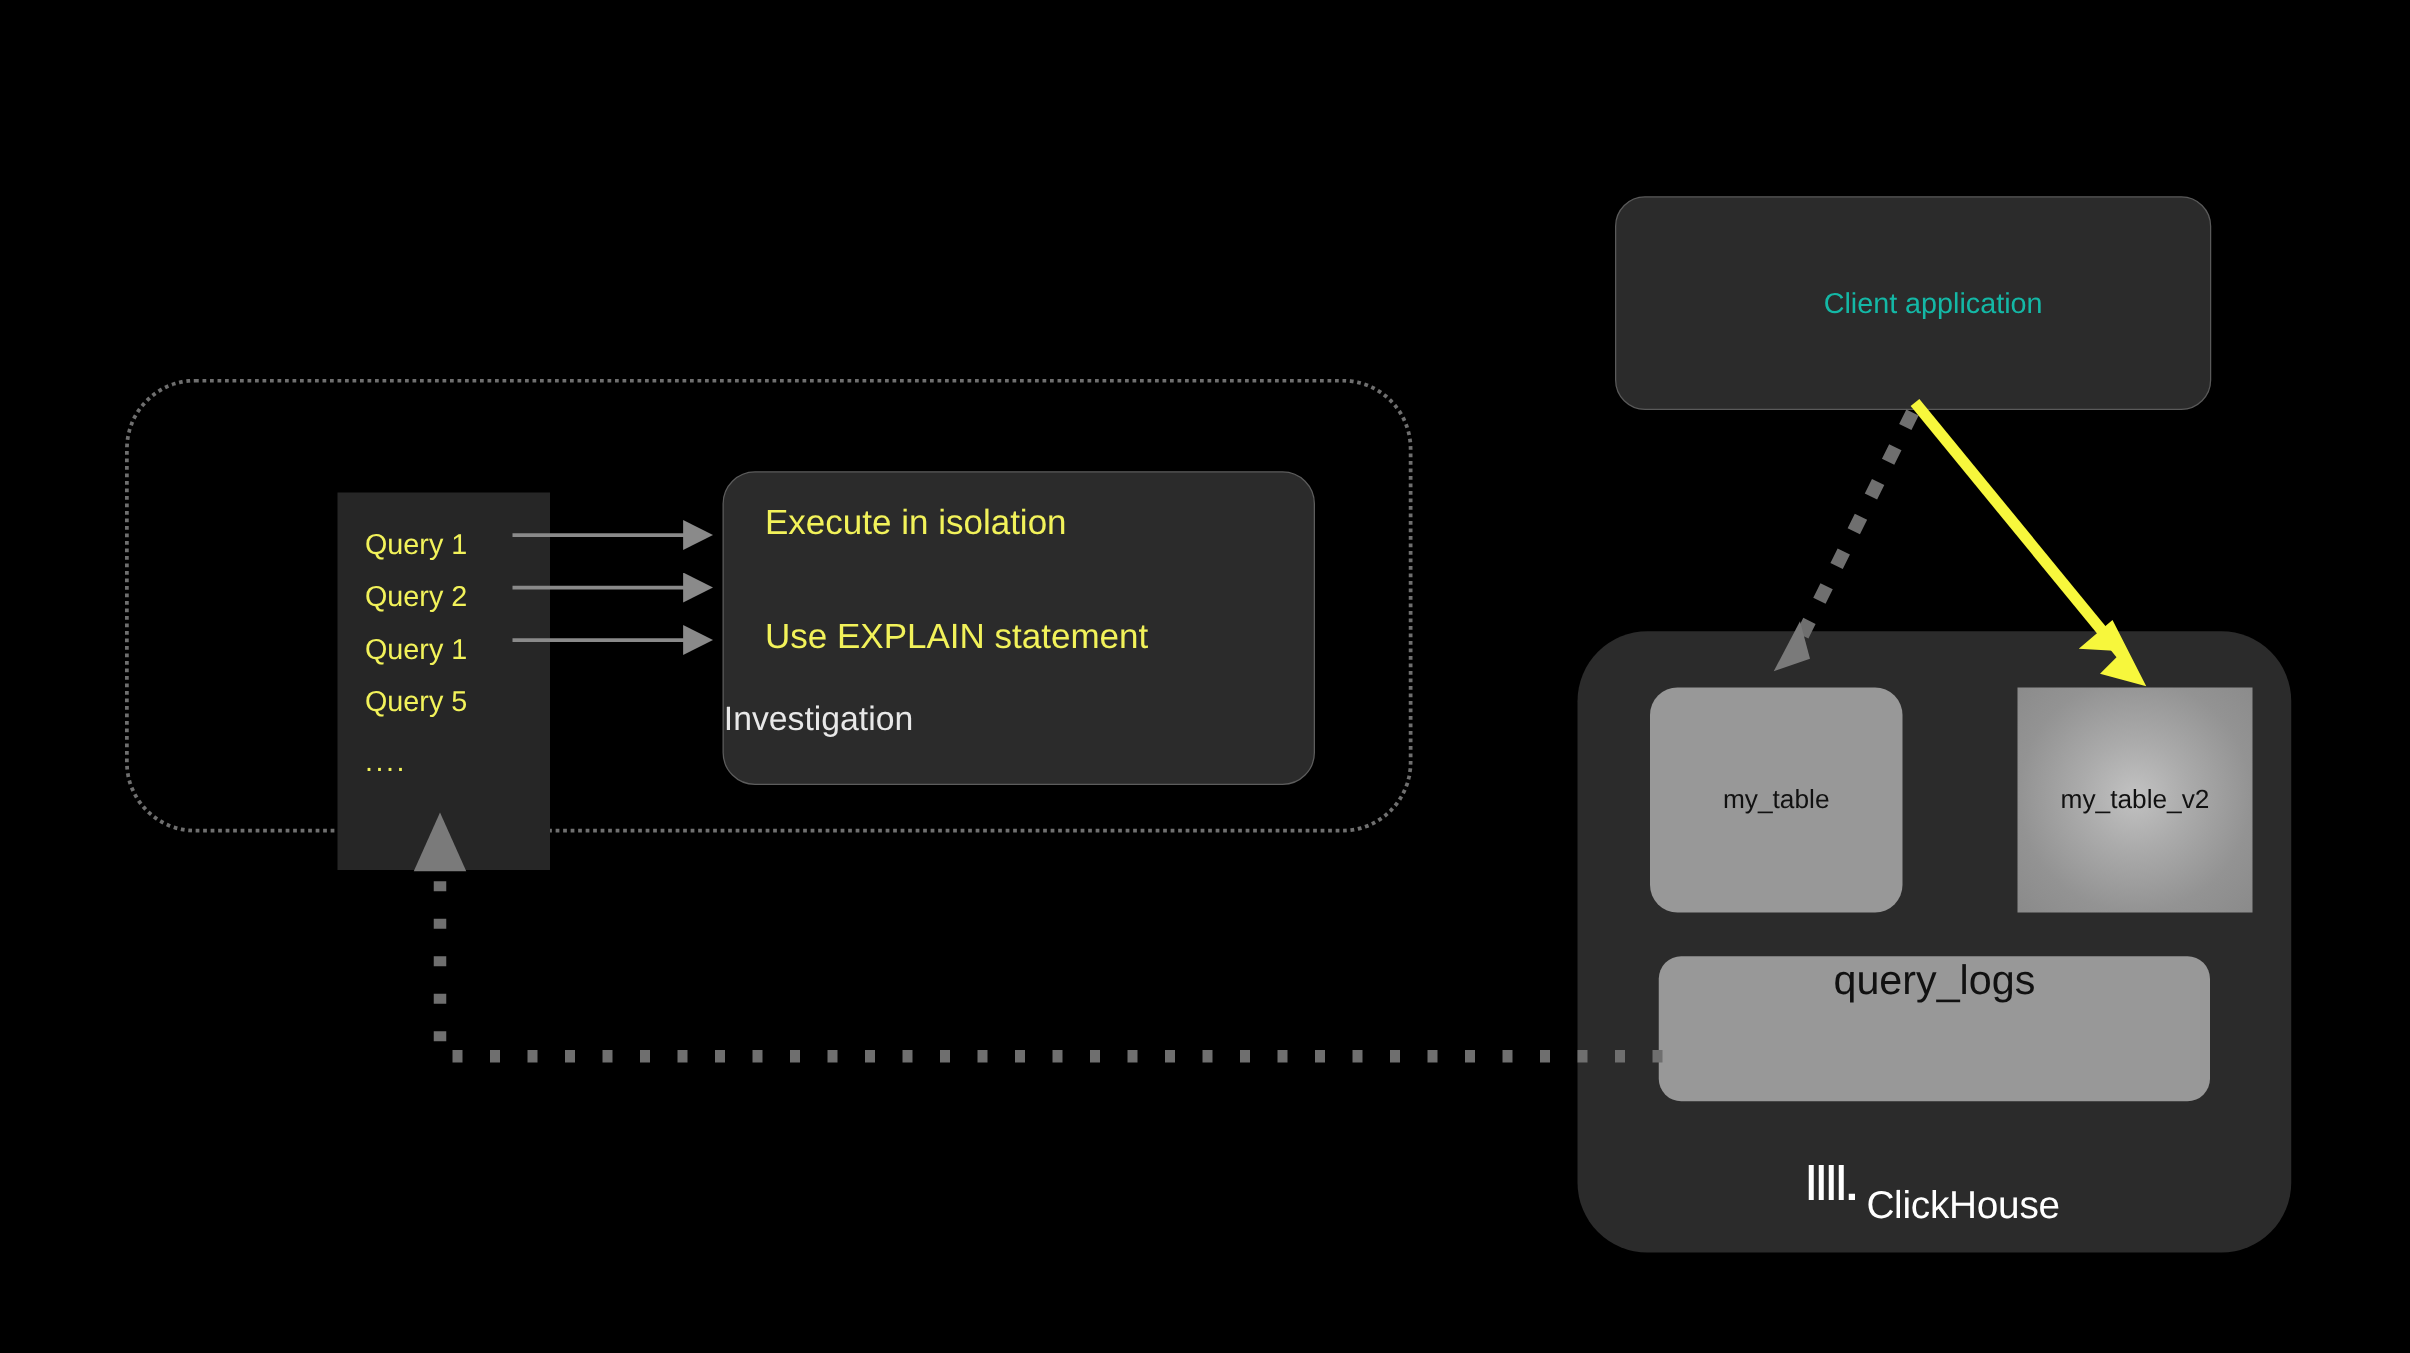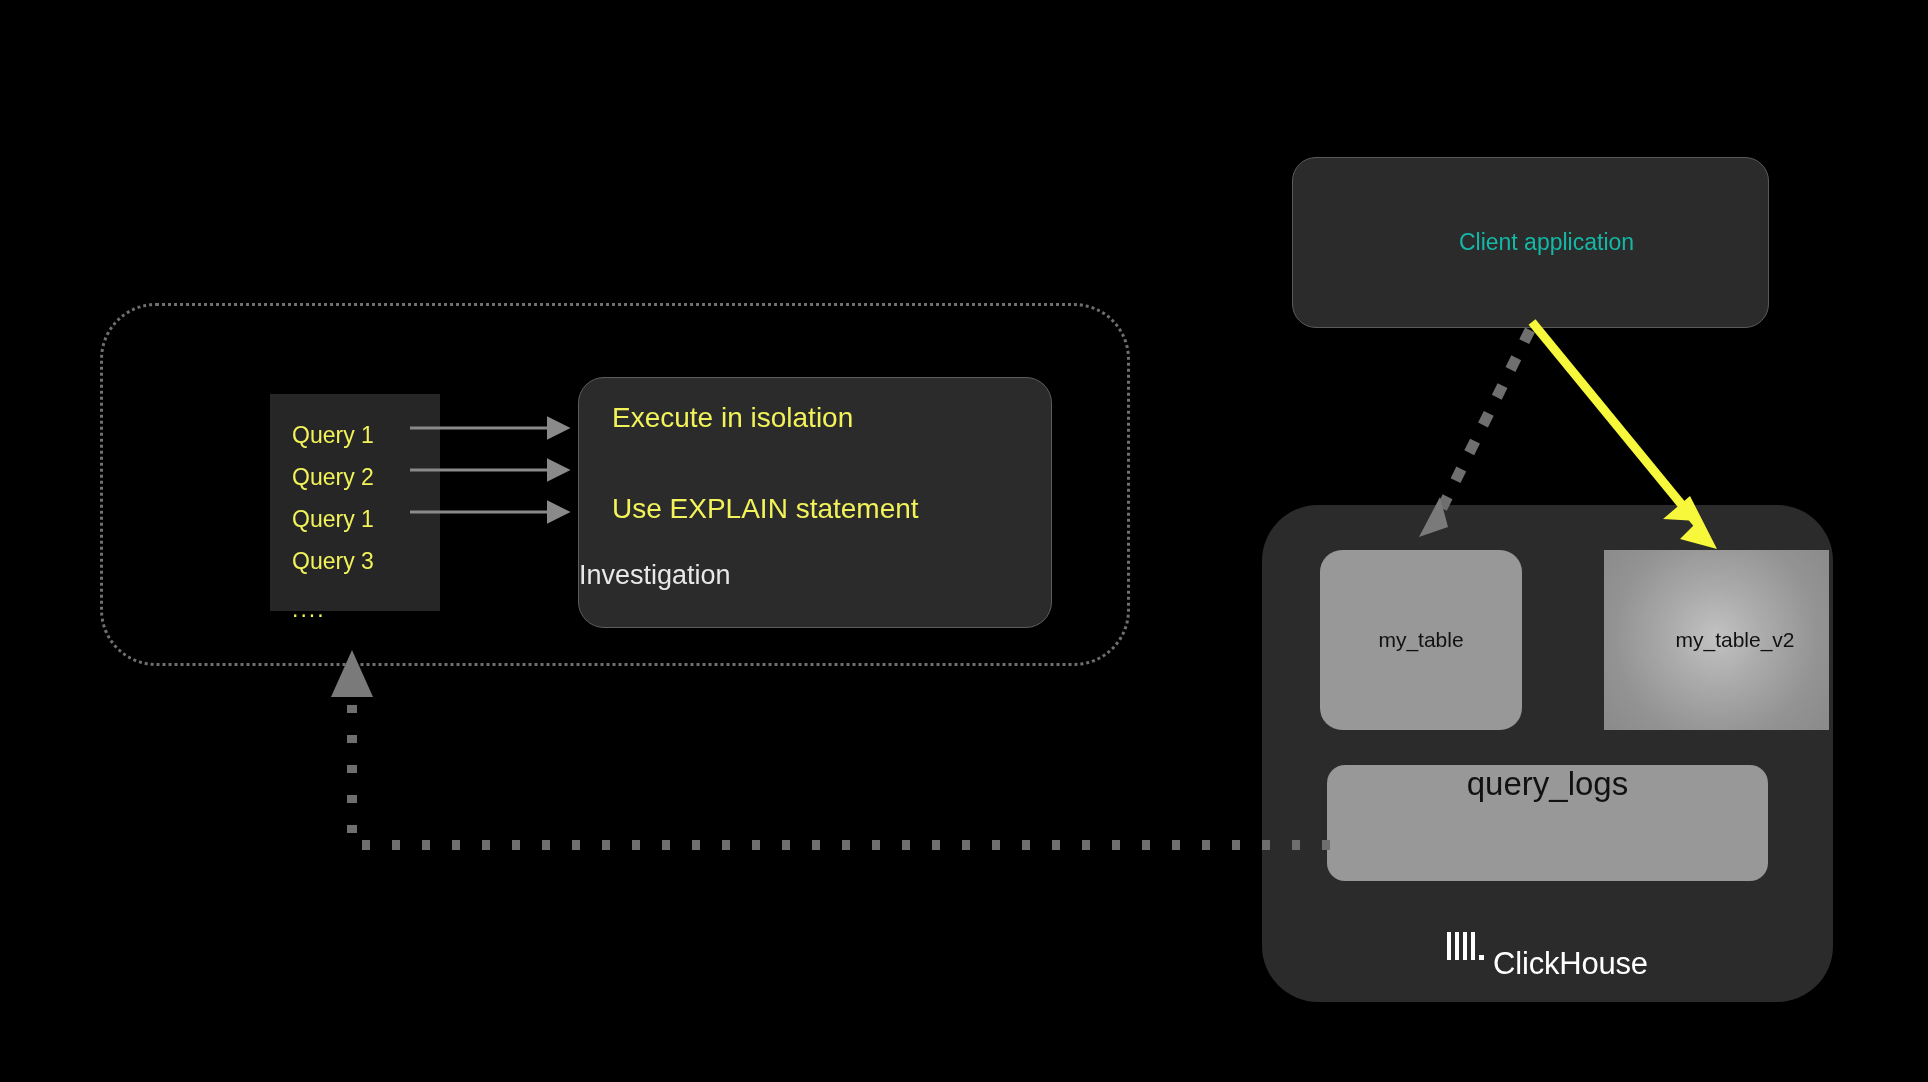--- a/index.html
+++ b/index.html
@@ -30,21 +30,21 @@
     border: 3px dotted #6f6f6f;
     border-radius: 56px;
     box-sizing: border-box;
   }
 
   
   #query-list {
     left: 270px;
     top: 394px;
     width: 170px;
-    height: 217px;
+    height: 302px;
     background: #262626;
     box-sizing: border-box;
     padding: 20px 0 0 22px;
   }
   .query-item {
     color: #f2f25a;
     font-size: 23px;
     line-height: 42px;
     white-space: nowrap;
   }
@@ -125,24 +125,23 @@
     display: flex;
     align-items: center;
     justify-content: center;
   }
   #table-my-table {
     left: 58px;
     background: #989898;
     border-radius: 22px;
   }
   #table-my-table-v2 {
-    left: 342px;
+    left: 352px;
     width: 188px;
     background: radial-gradient(circle at 50% 48%, #c2c2c2 0%, #ababab 32%, #939393 70%, #8a8a8a 100%);
-    padding-left: 37px;
   }
   #query-logs-box {
     position: absolute;
     left: 65px;
     top: 260px;
     width: 441px;
     height: 116px;
     background: #989898;
     border-radius: 18px;
     display: flex;
@@ -201,21 +200,21 @@
 <body>
 
 <div id="stage">
 
   <div class="abs" id="investigation-container"></div>
 
   <div class="abs" id="query-list">
     <div class="query-item">Query 1</div>
     <div class="query-item">Query 2</div>
     <div class="query-item">Query 1</div>
-    <div class="query-item">Query 3</div>
+    <div class="query-item">Query 5</div>
     <div class="query-item ellipsis">....</div>
   </div>
 
   <div class="abs" id="investigation-panel">
     <div class="inv-line" id="inv-line-0">Execute in isolation</div>
     <div class="inv-line" id="inv-line-2">Use EXPLAIN statement</div>
     <div id="investigation-caption">Investigation</div>
   </div>
 
   <div class="abs" id="client-application">

